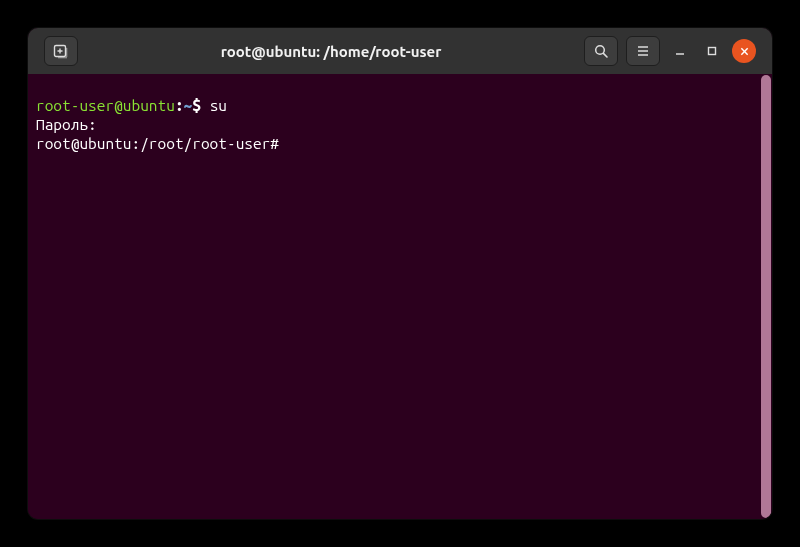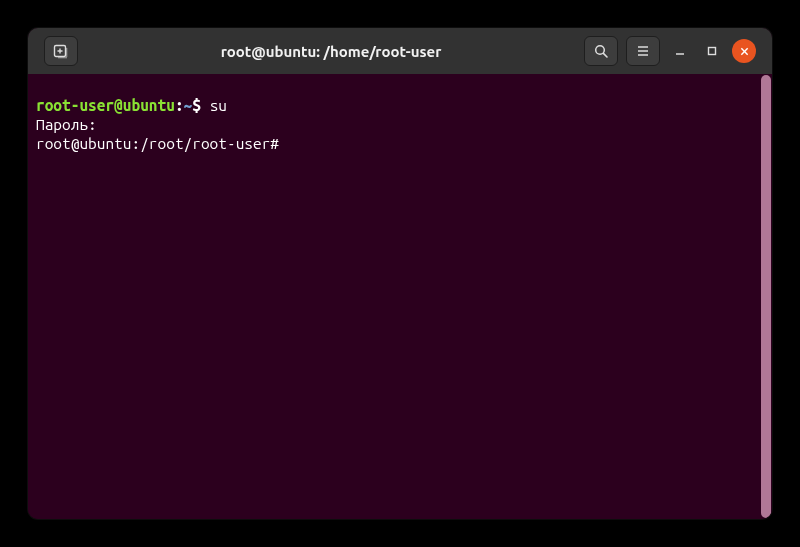--- a/index.html
+++ b/index.html
@@ -76,21 +76,21 @@
     }
     .scrollbar {
       position: absolute;
       top: 1px;
       right: 1px;
       width: 10px;
       height: calc(100% - 2px);
       background: #b07897;
       border-radius: 5px;
     }
-    .prompt-user { color: #8ae234; font-weight: bold; }
+    .prompt-user { color: #8ae234; font-weight: normal; }
     .prompt-path { color: #729fcf; font-weight: bold; }
     .prompt-white { color: #ffffff; font-weight: bold;}
     .txt { color: #ffffff; margin-top: 36px; }
   </style>
 </head>
 <body>
 
 <div class="window">
 
   <div class="titlebar">

